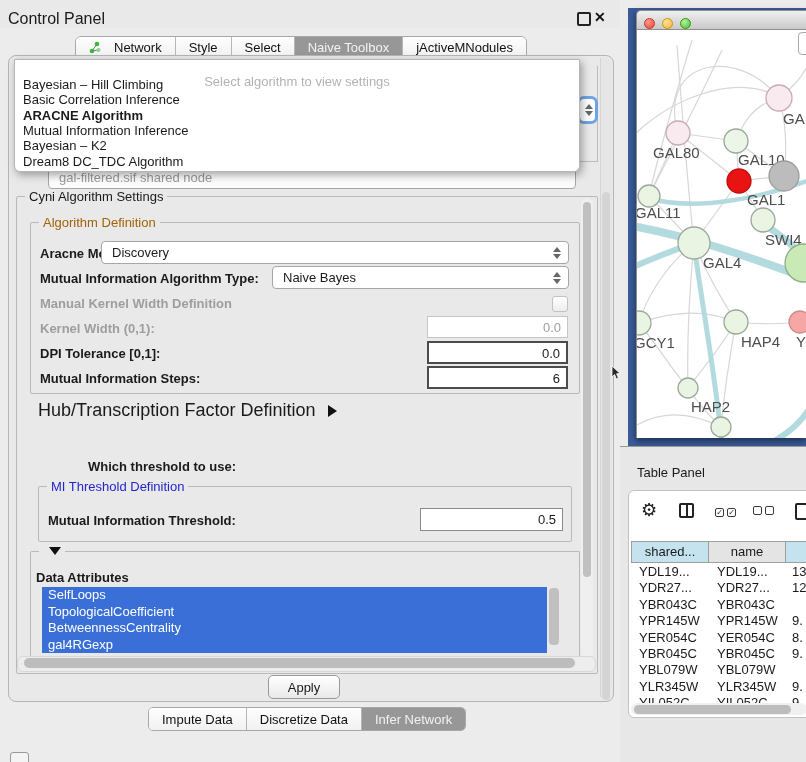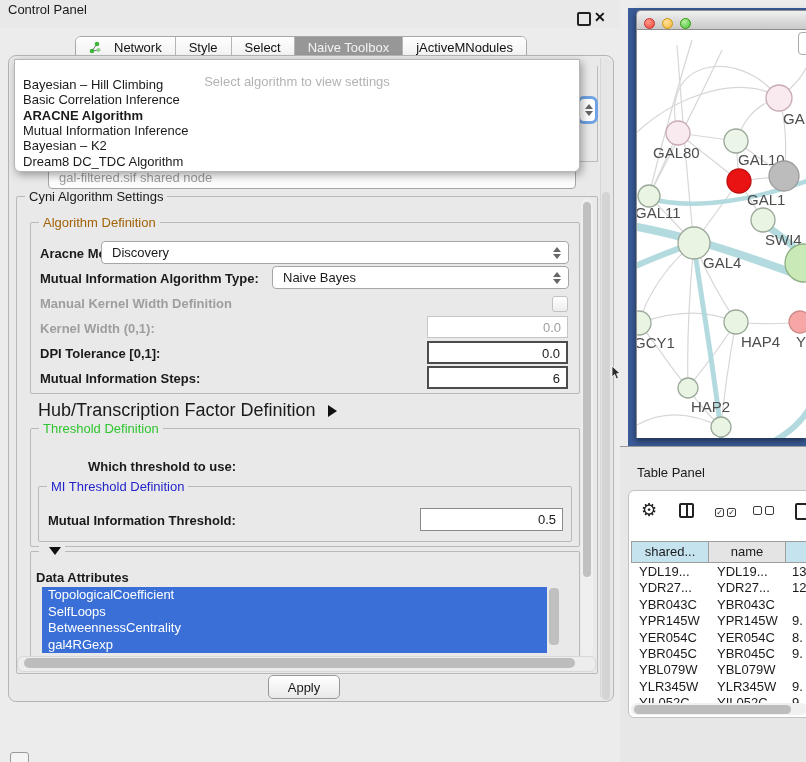--- a/index.html
+++ b/index.html
@@ -4,21 +4,21 @@
 <style>
   html,body{margin:0;padding:0;background:#ececec;}
   #page{position:relative;width:806px;height:762px;background:#ececec;overflow:hidden;
         font-family:"Liberation Sans",sans-serif;font-size:13px;color:#1a1a1a;}
   .abs{position:absolute;}
   .nowrap{white-space:nowrap;}
   .bold{font-weight:bold;}
   .dis{color:#9e9e9e;}
   
   #cp-titlebar{left:0;top:0;width:620px;height:28px;background:#e9e9e9;}
-  #cp-title{left:8px;top:2px;font-size:13px;text-align:right;}
+  #cp-title{left:8px;top:10px;font-size:16px;text-align:right;}
   #float-icon{left:577px;top:12px;width:10px;height:10px;border:2px solid #222;border-radius:2px;background:#e9e9e9;}
   #close-icon{left:594px;top:9px;font-size:14px;font-weight:bold;color:#111;}
   .tabbar{display:flex;border:1px solid #a8a8a8;border-radius:6px 6px 0 0;overflow:hidden;background:#fbfbfb;height:20px;}
   .tabbar .tab{display:flex;align-items:center;gap:13px;padding:0 13px;font-size:13px;
      background:linear-gradient(#fefefe,#f1f1f1);border-left:1px solid #b6b6b6;color:#111;}
   .tabbar .tab:first-child{border-left:none;}
   .tabbar .tab.sel{background:#979797;color:#f2f2f2;}
   #outer-panel{left:8px;top:55px;width:604px;height:645px;border:1px solid #b5b5b5;border-radius:8px;background:#e9e9e9;}
   #outer-scroll{left:600px;top:58px;width:11px;height:639px;background:#e6e6e6;border-left:1px solid #d5d5d5;border-radius:0 7px 7px 0;}
   #outer-thumb{left:602px;top:192px;width:8px;height:508px;background:#d4d4d4;border-radius:4px;}
@@ -149,52 +149,60 @@
   <span class="abs nowrap bold" style="left:40px;top:346px;">DPI Tolerance [0,1]:</span>
   <div class="abs field strong" style="left:427px;top:341px;width:141px;height:23px;">0.0</div>
   <span class="abs nowrap bold" style="left:40px;top:371px;">Mutual Information Steps:</span>
   <div class="abs field strong" style="left:427px;top:366px;width:141px;height:23px;">6</div>
 
   <span class="abs nowrap" style="left:38px;top:400px;font-size:18px;">
     <span>Hub/Transcription Factor Definition</span>
     <span class="tri-right" style="margin-left:8px;"></span>
   </span>
 
-  <div class="abs group" style="left:30px;top:428px;width:548px;height:117px;">
-    <span class="gtitle" style="color:#2fc52f;">Threshold Definition</span>
-  </div>
   <span class="abs nowrap bold" style="left:88px;top:459px;">Which threshold to use:</span>
   <div class="abs group" style="left:38px;top:486px;width:532px;height:54px;">
     <span class="gtitle" style="color:#2424cc;">MI Threshold Definition</span>
   </div>
   <span class="abs nowrap bold" style="left:48px;top:513px;">Mutual Information Threshold:</span>
   <div class="abs field" style="left:420px;top:508px;width:143px;height:23px;border:1px solid #8a8a8a;">0.5</div>
 
   <div class="abs group" style="left:30px;top:551px;width:548px;height:108px;border-bottom:none;">
     <span class="gtitle">
       <span class="tri-down" style="margin-left:6px;"></span>
     </span>
   </div>
   <span class="abs nowrap bold" style="left:36px;top:570px;">Data Attributes</span>
   <div class="abs" id="attr-list" style="left:42px;top:587px;width:505px;height:66px;overflow:hidden;">
+      <div class="item">SelfLoops</div>
       <div class="item">TopologicalCoefficient</div>
-      <div class="item">SelfLoops</div>
       <div class="item">BetweennessCentrality</div>
       <div class="item">gal4RGexp</div>
     </div>
   <div class="abs vthumb" style="left:549px;top:588px;width:10px;height:57px;"></div>
 
   <div class="abs" style="left:581px;top:198px;width:12px;height:460px;background:#efefef;border-radius:6px;"></div>
   <div class="abs vthumb" style="left:583px;top:202px;width:8px;height:375px;"></div>
   <div class="abs htrack" style="left:17px;top:656px;width:577px;height:14px;"></div>
   <div class="abs hthumb" style="left:24px;top:658px;width:551px;height:10px;"></div>
 
   <div class="abs" id="apply-btn" style="left:268px;top:675px;width:70px;height:22px;">
     <span>Apply</span>
   </div>
+  <div class="abs tabbar" id="bottom-tabbar" style="left:148px;top:707px;height:22px;border-radius:5px;">
+      <div class="tab">
+        <span>Impute Data</span>
+      </div>
+      <div class="tab">
+        <span>Discretize Data</span>
+      </div>
+      <div class="tab sel">
+        <span>Infer Network</span>
+      </div>
+    </div>
 
   <div class="abs" id="corner-chip"></div>
 
   <div class="abs" id="algo-popup">
     <div class="ph">Select algorithm to view settings</div>
   <div class="it" style="top: 17px;">Bayesian – Hill Climbing</div>
       <div class="it" style="top: 32.3px;">Basic Correlation Inference</div>
       <div class="it" style="top: 47.6px; font-weight: bold;">ARACNE Algorithm</div>
       <div class="it" style="top: 62.9px;">Mutual Information Inference</div>
       <div class="it" style="top: 78.2px;">Bayesian – K2</div>

